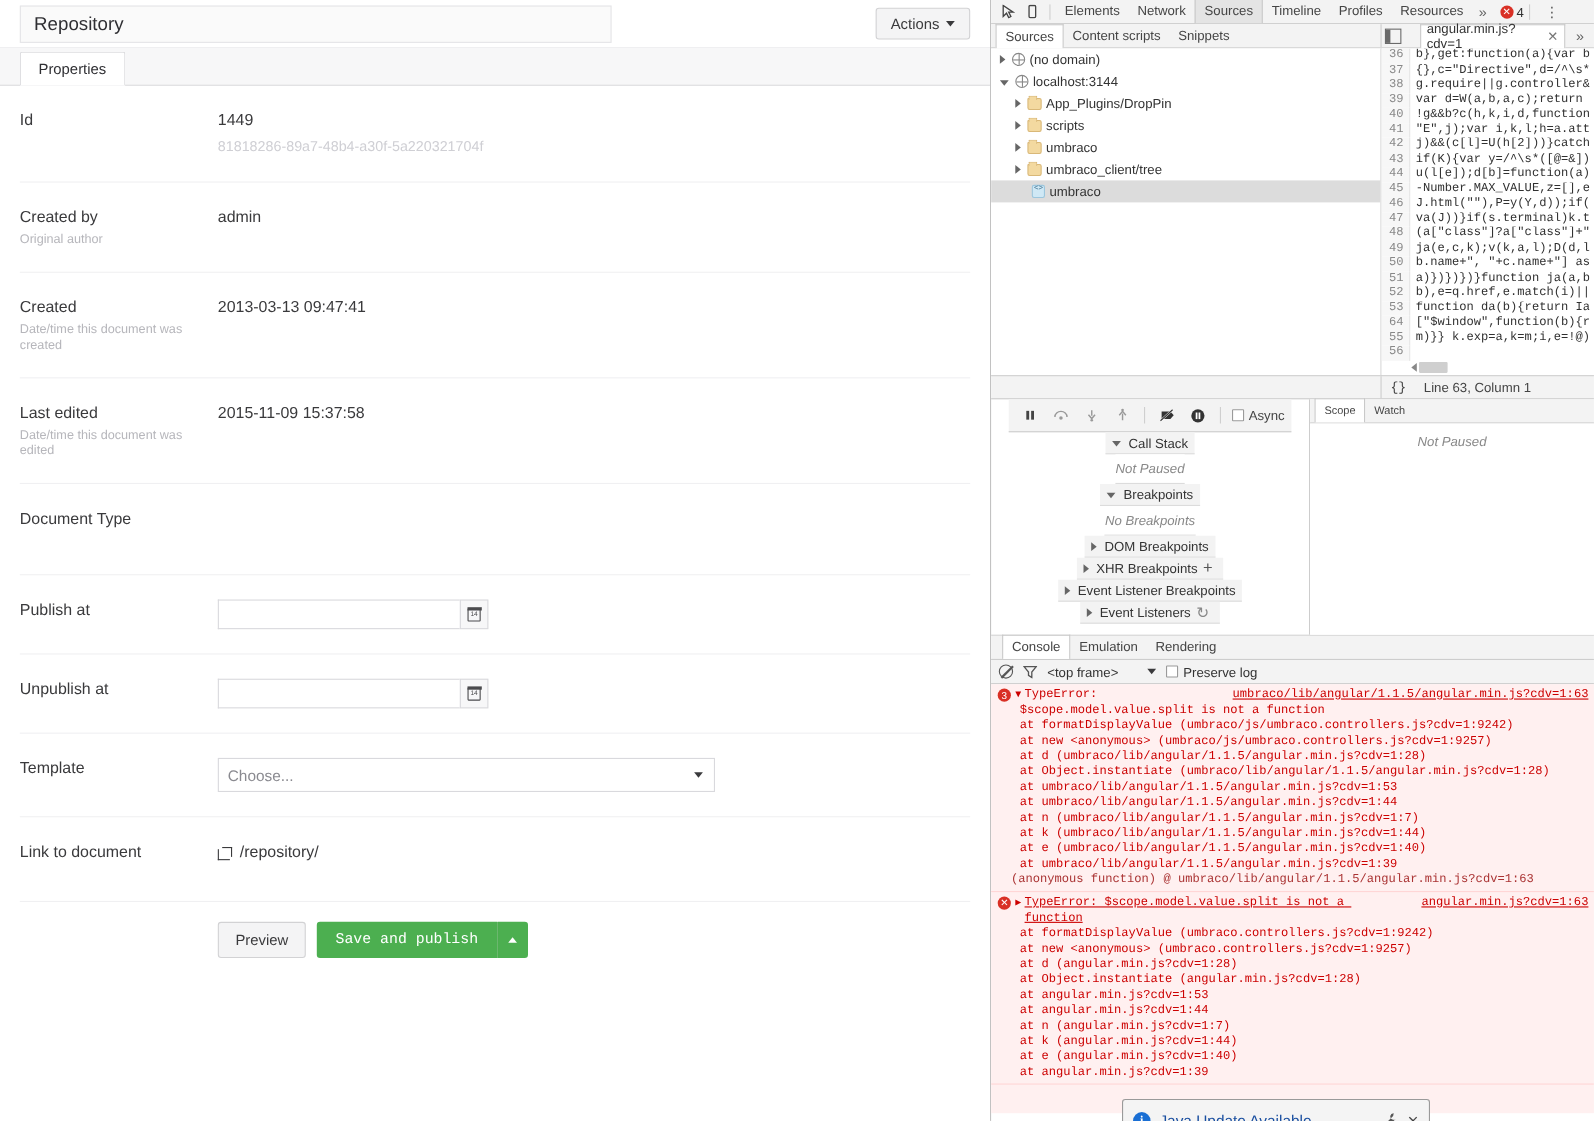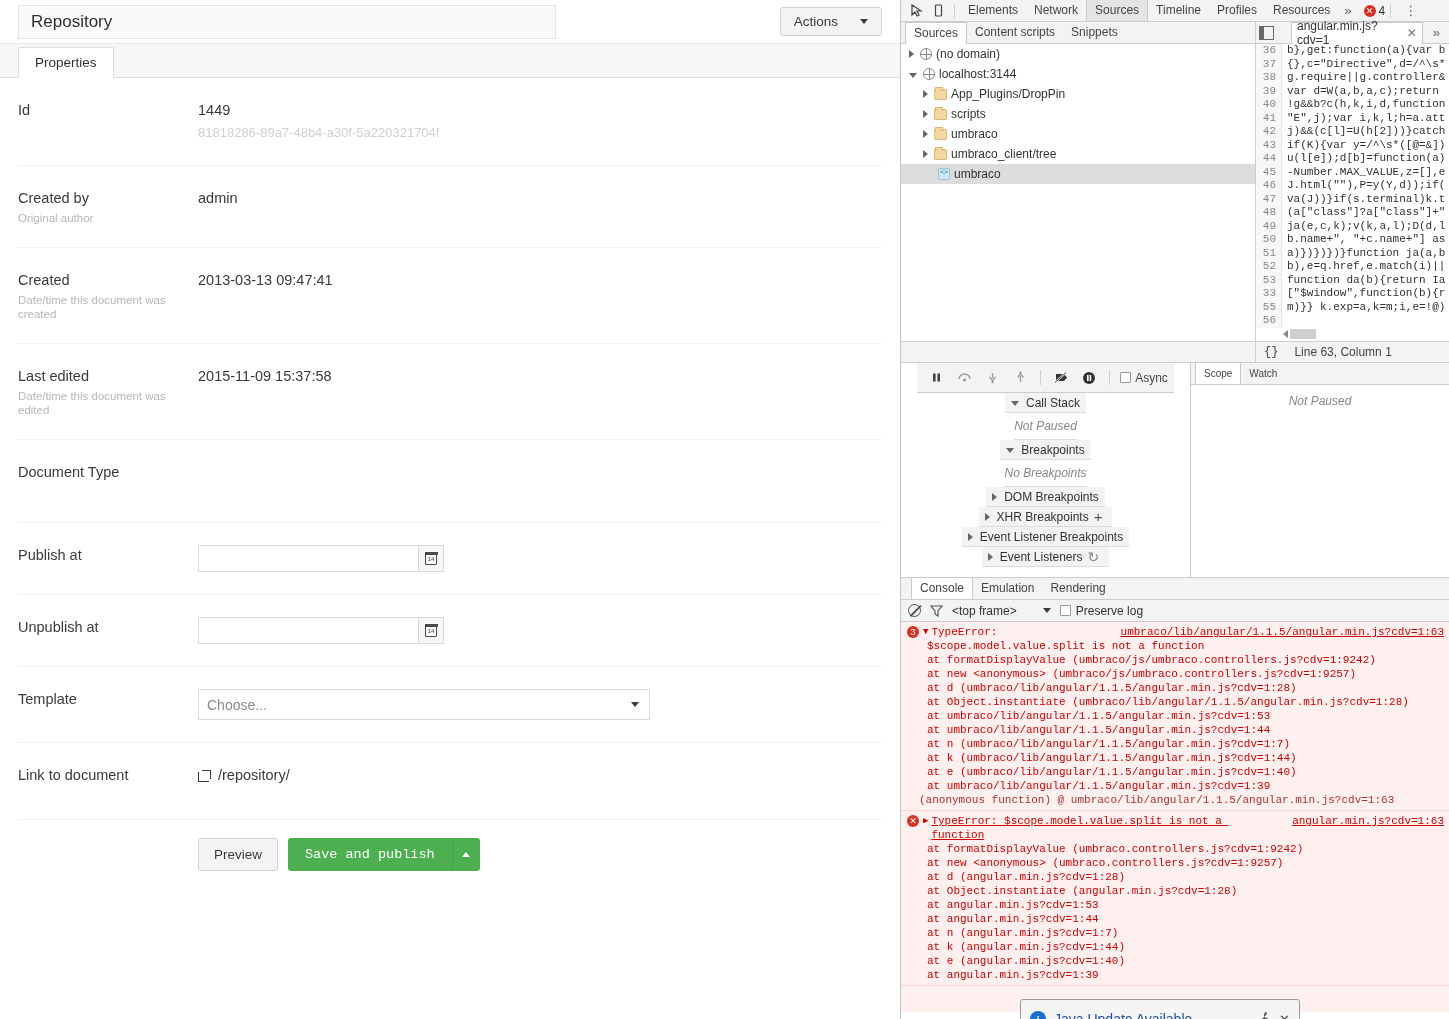--- a/index.html
+++ b/index.html
@@ -25,21 +25,21 @@
   .umb-title-box {
     flex:0 0 auto; width:538px; height:34px;
     border:1px solid #e4e4e7; background:#fafafa;
     display:flex; align-items:center; padding:0 12px;
     font-size:17px; color:#2f2f33; font-weight:400;
   }
   .umb-header-spacer { flex:1; }
   .btn-actions {
     border:1px solid #d2d2d4; background:#f4f4f5;
     border-radius:3px; padding:6px 13px; font-size:13.5px;
-    color:#3a3a3c; cursor:pointer; display:flex; align-items:center; gap:22px;
+    color:#3a3a3c; cursor:pointer; display:flex; align-items:center; gap:6px;
     font-family:"Liberation Sans", sans-serif;
   }
   .caret-down { width:0;height:0;border-left:4px solid transparent;border-right:4px solid transparent;border-top:5px solid #3a3a3c; display:inline-block;}
   .caret-up { width:0;height:0;border-left:4px solid transparent;border-right:4px solid transparent;border-bottom:5px solid #fff; display:inline-block;}
 
   .umb-tabs {
     height:34px; border-bottom:1px solid #dcdcdf; background:#f7f7f8;
     display:flex; align-items:flex-end; padding-left:18px;
   }
   .umb-tab {
@@ -458,21 +458,21 @@
       <div class="codeline"><span class="lno">44</span><span class="ctext">u(l[e]);d[b]=function(a)</span></div>
       <div class="codeline"><span class="lno">45</span><span class="ctext">-Number.MAX_VALUE,z=[],e</span></div>
       <div class="codeline"><span class="lno">46</span><span class="ctext">J.html(""),P=y(Y,d));if(</span></div>
       <div class="codeline"><span class="lno">47</span><span class="ctext">va(J))}if(s.terminal)k.t</span></div>
       <div class="codeline"><span class="lno">48</span><span class="ctext">(a["class"]?a["class"]+"</span></div>
       <div class="codeline"><span class="lno">49</span><span class="ctext">ja(e,c,k);v(k,a,l);D(d,l</span></div>
       <div class="codeline"><span class="lno">50</span><span class="ctext">b.name+", "+c.name+"] as</span></div>
       <div class="codeline"><span class="lno">51</span><span class="ctext">a)})})})}function ja(a,b</span></div>
       <div class="codeline"><span class="lno">52</span><span class="ctext">b),e=q.href,e.match(i)||</span></div>
       <div class="codeline"><span class="lno">53</span><span class="ctext">function da(b){return Ia</span></div>
-      <div class="codeline"><span class="lno">33</span><span class="ctext">["$window",function(b){r</span></div>
+      <div class="codeline"><span class="lno">64</span><span class="ctext">["$window",function(b){r</span></div>
       <div class="codeline"><span class="lno">55</span><span class="ctext">m)}} k.exp=a,k=m;i,e=!@)</span></div>
       <div class="codeline"><span class="lno">56</span><span class="ctext"></span></div>
       <div class="code-hscroll">
         <span class="hscroll-arrow"></span>
         <span class="hscroll-thumb"></span>
       </div>
     </div>
   </div>
 
   <div class="dt-statusbar">

